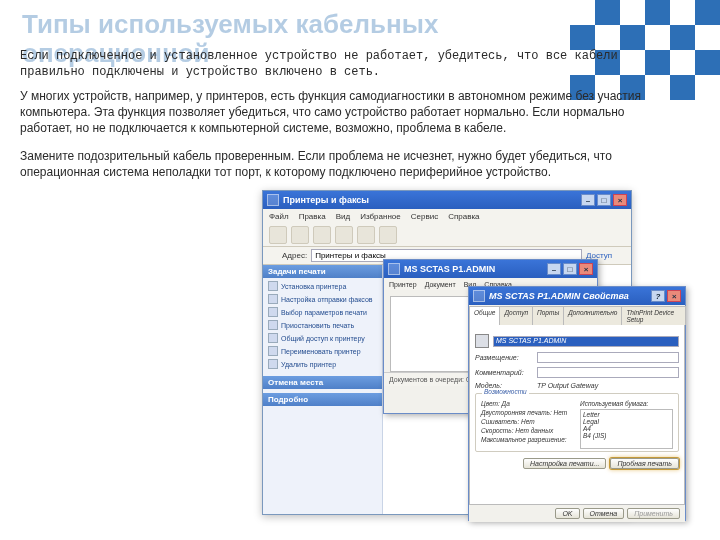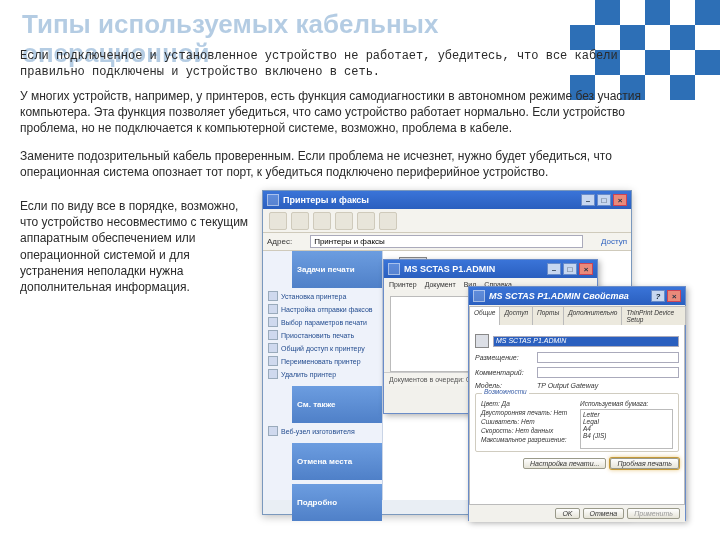--- a/index.html
+++ b/index.html
@@ -73,25 +73,25 @@
     font-size: 9px;
     font-weight: bold;
   }
   .titlebar .wicon { width:12px;height:12px;background:#fff3;border:1px solid #fff7;margin-right:4px;}
   .titlebar .spacer { flex:1; }
   .titlebar .wbtn { width:14px;height:12px;background:#c7d7f0;border:1px solid #6a8cc8;margin-left:2px;color:#234;display:flex;align-items:center;justify-content:center;font-size:8px;}
   .titlebar .wclose { background:#e98a7a;border-color:#c45; }
   .menubar { height:14px;background:#f4f3ee;display:flex;gap:10px;padding:0 6px;align-items:center;font-size:8px;color:#333;}
   .toolbar { height:24px;background:#f4f3ee;border-bottom:1px solid #cfcabb;display:flex;align-items:center;gap:4px;padding:0 6px;}
   .toolbar .tbtn{width:18px;height:18px;background:#e8e5da;border:1px solid #cfcabb;border-radius:2px;}
-  .addr{height:18px;background:#f4f3ee;border-bottom:1px solid #cfcabb;display:flex;align-items:center;gap:18px;padding:0 4px;font-size:8px;}
+  .addr{height:18px;background:#f4f3ee;border-bottom:1px solid #cfcabb;display:flex;align-items:center;gap:4px;padding:0 19px;font-size:8px;}
   .addr input{flex:1;height:13px;font-size:8px;border:1px solid #aab;background:#fff;padding:0 3px;}
   .mainbody{display:flex;height:calc(100% - 74px);}
   .sidepane{width:120px;background:#eef2fa;border-right:1px solid #c9d4e6;display:flex;flex-direction:column;}
-  .panehd{background:linear-gradient(#6c9de0,#4f80c8);color:#fff;font-size:8px;padding:14px 5px;font-weight:bold;margin-left:29px;}
+  .panehd{background:linear-gradient(#6c9de0,#4f80c8);color:#fff;font-size:8px;padding:2px 5px;font-weight:bold;}
   .panebody{padding:3px 5px;display:flex;flex-direction:column;gap:3px;}
   .panelink{color:#234c8f;font-size:7px;display:flex;gap:3px;align-items:center;}
   .panelink .li{width:10px;height:10px;background:#cfd9ee;border:1px solid #9ab;}
   .paneblock{margin-bottom:4px;}
   .content{flex:1;background:#fff;position:relative;}
   .printericon{position:absolute;left:10px;top:6px;width:40px;text-align:center;font-size:7px;color:#333;}
   .printericon .pic{width:28px;height:24px;background:#dcdfe6;border:1px solid #888;margin:0 auto 2px;position:relative;}
   .printericon .pic:after{content:"";position:absolute;left:4px;top:4px;width:18px;height:10px;background:#fff;border:1px solid #aaa;}
 
   
@@ -146,36 +146,43 @@
     <div></div>
     <div class="c"></div>
     <div></div>
     <div class="c"></div>
     <div></div>
 </div>
 
 <div class="title">Типы используемых кабельных операционной</div>
 
 <div class="textcol p1">Если подключенное и установленное устройство не работает, убедитесь, что все кабели правильно подключены и устройство включено в сеть.</div>
-<div class="textcol p2">У многих устройств, например, у принтеров, есть функция самодиагностики в автономном режиме без участия компьютера. Эта функция позволяет убедиться, что само устройство работает нормально. Если устройство проблема, но не подключается к компьютерной системе, возможно, проблема в кабеле.</div>
-<div class="textcol p3">Замените подозрительный кабель проверенным. Если проблема не исчезнет, нужно будет убедиться, что операционная система опознает тот порт, к убедиться подключено периферийное устройство.</div>
+<div class="textcol p2">У многих устройств, например, у принтеров, есть функция самодиагностики в автономном режиме без участия компьютера. Эта функция позволяет убедиться, что само устройство работает нормально. Если нормально работает, но не подключается к компьютерной системе, возможно, проблема в кабеле.</div>
+<div class="textcol p3">Замените подозрительный кабель проверенным. Если проблема не исчезнет, нужно будет убедиться, что операционная система неполадки тот порт, к которому подключено периферийное устройство.</div>
 
 <div class="leftcol">
-  <p>Если по виду все в порядке, возможно, что устройство несовместимо с текущим аппаратным обеспечением или операционной системой и для устранения неполадки нужна дополнительная информация.</p>
 </div>
 
 <div class="shot">
   <div class="titlebar">
     <span class="wicon"></span>
     <span>Принтеры и факсы</span>
     <span class="spacer"></span>
     <span class="wbtn">–</span>
     <span class="wbtn">□</span>
     <span class="wbtn wclose">×</span>
   </div>
+  <div class="menubar">
+    <span>Файл</span>
+    <span>Правка</span>
+    <span>Вид</span>
+    <span>Избранное</span>
+    <span>Сервис</span>
+    <span>Справка</span>
+  </div>
   <div class="toolbar">
     <span class="tbtn"></span>
     <span class="tbtn"></span>
     <span class="tbtn"></span>
     <span class="tbtn"></span>
     <span class="tbtn"></span>
     <span class="tbtn"></span>
   </div>
   <div class="addr">
     <span>Адрес:</span>
@@ -207,29 +214,20 @@
               <span class="li"></span>
               <span>Общий доступ к принтеру</span>
             </div>
           <div class="panelink">
               <span class="li"></span>
               <span>Переименовать принтер</span>
             </div>
           <div class="panelink">
               <span class="li"></span>
               <span>Удалить принтер</span>
-            </div>
-        </div>
-      </div>
-      <div class="paneblock">
-        <div class="panehd">См. также</div>
-        <div class="panebody">
-          <div class="panelink">
-              <span class="li"></span>
-              <span>Веб-узел изготовителя</span>
             </div>
         </div>
       </div>
       <div class="paneblock">
         <div class="panehd">Отмена места</div>
       </div>
       <div class="paneblock">
         <div class="panehd">Подробно</div>
       </div>
     </div>

